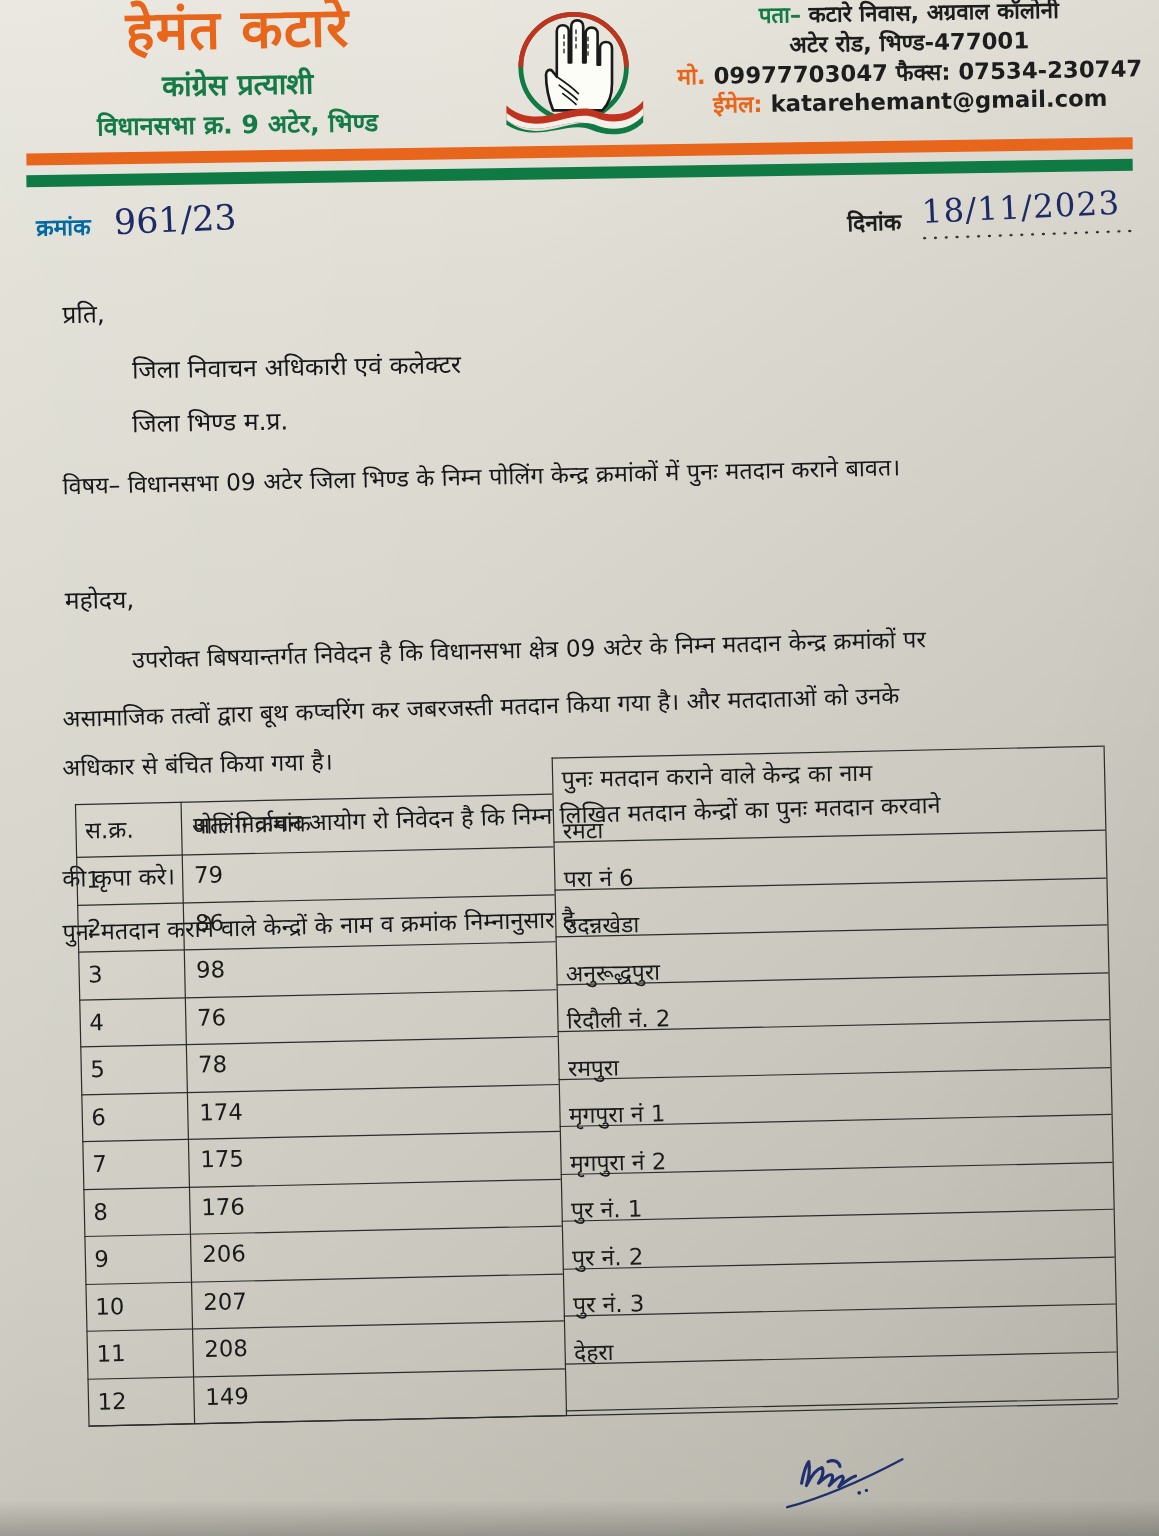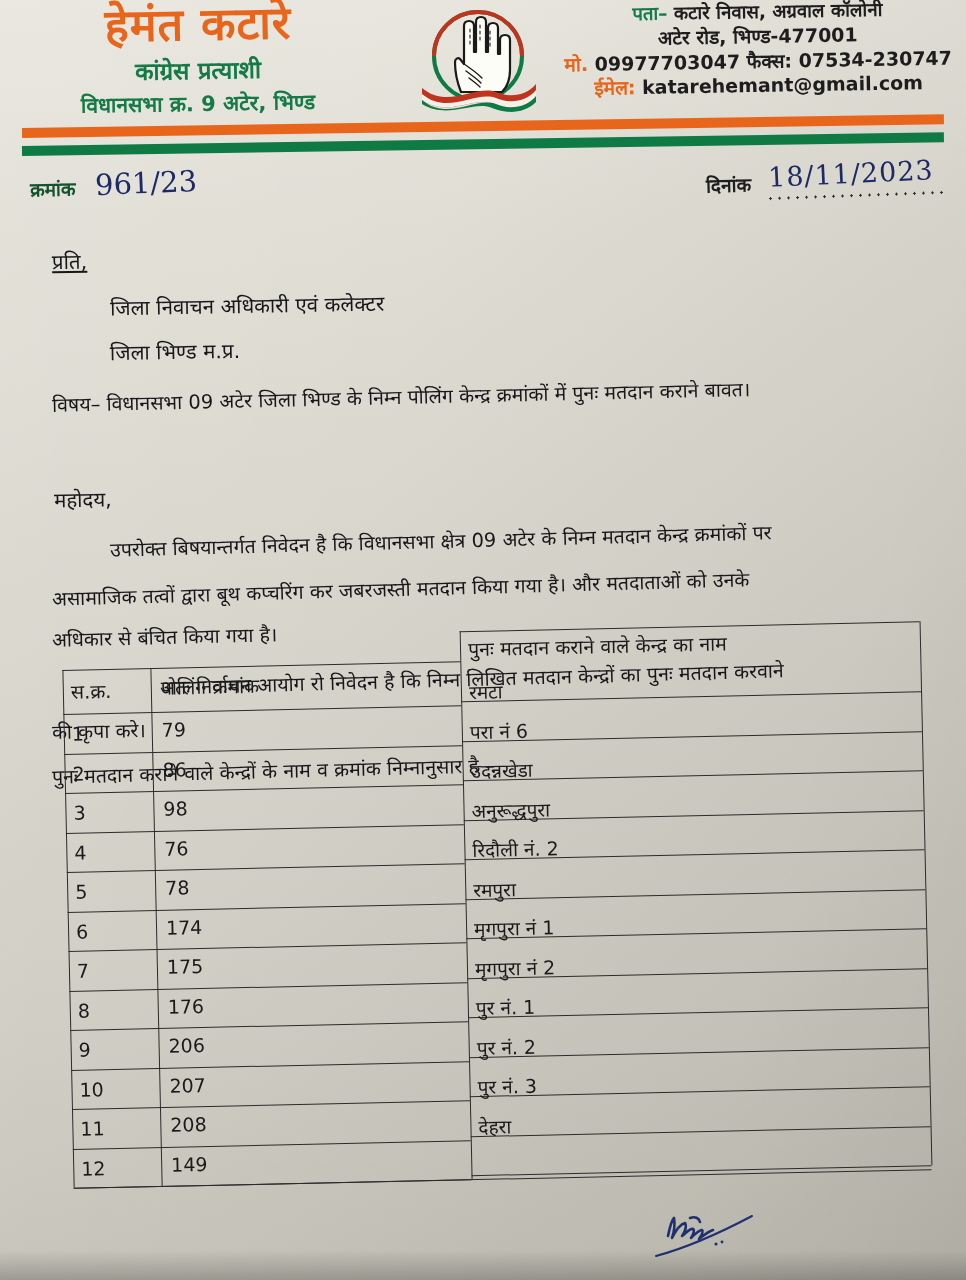--- a/index.html
+++ b/index.html
@@ -61,21 +61,21 @@
   }
   .bar-g{
     position:absolute;left:22px;top:146px;width:922px;height:10px;
     background:#0f7a43;transform:rotate(-0.85deg);transform-origin:left center;
   }
 
   
   .refrow{position:absolute;left:0;top:168px;width:966px;height:40px;}
   .ref-lbl{
     position:absolute;left:30px;top:8px;
-    font-family:"DejaVu Sans",sans-serif;font-size:19px;font-weight:700;color:#14532d;
+    font-family:"DejaVu Sans",sans-serif;font-size:19px;font-weight:700;color:#0369a1;
     transform:rotate(-1.0deg);
   }
   .ref-val{
     position:absolute;left:95px;top:-2px;
     font-family:"DejaVu Serif",serif;font-size:29px;color:#1d2a66;
     transform:rotate(-2.4deg);
   }
   .date-lbl{
     position:absolute;left:706px;top:4px;
     font-family:"DejaVu Sans",sans-serif;font-size:19px;font-weight:700;color:#1e1e1e;
@@ -180,21 +180,21 @@
 
   <div class="refrow">
     <div class="ref-lbl">क्रमांक</div>
     <div class="ref-val">961/23</div>
     <div class="date-lbl">दिनांक</div>
     <div class="dots"></div>
     <div class="date-val">18/11/2023</div>
   </div>
 
   <div class="body">
-    <div class="ln" style="left:52px;top:14px;transform:rotate(-1.0deg);text-decoration:underline;">प्रति,</div>
+    <div class="ln" style="left:52px;top:14px;transform:rotate(-1.0deg);">प्रति,</div>
     <div class="ln" style="left:110px;top:58px;transform:rotate(-1.0deg);">जिला निवाचन अधिकारी एवं कलेक्टर</div>
     <div class="ln" style="left:110px;top:104px;transform:rotate(-1.0deg);">जिला भिण्ड म.प्र.</div>
 
     <div class="ln sm" style="left:52px;top:150px;transform:rotate(-1.3deg);">
       <span>विषय–</span>
       <span>विधानसभा 09 अटेर जिला भिण्ड के निम्न पोलिंग केन्द्र क्रमांकों में पुनः मतदान कराने बावत।</span>
     </div>
 
     <div class="ln" style="left:54px;top:252px;transform:rotate(-1.2deg);">महोदय,</div>
     <div class="ln sm" style="left:110px;top:294px;transform:rotate(-1.5deg);">उपरोक्त बिषयान्तर्गत निवेदन है कि विधानसभा क्षेत्र 09 अटेर के निम्न मतदान केन्द्र क्रमांकों पर</div>

